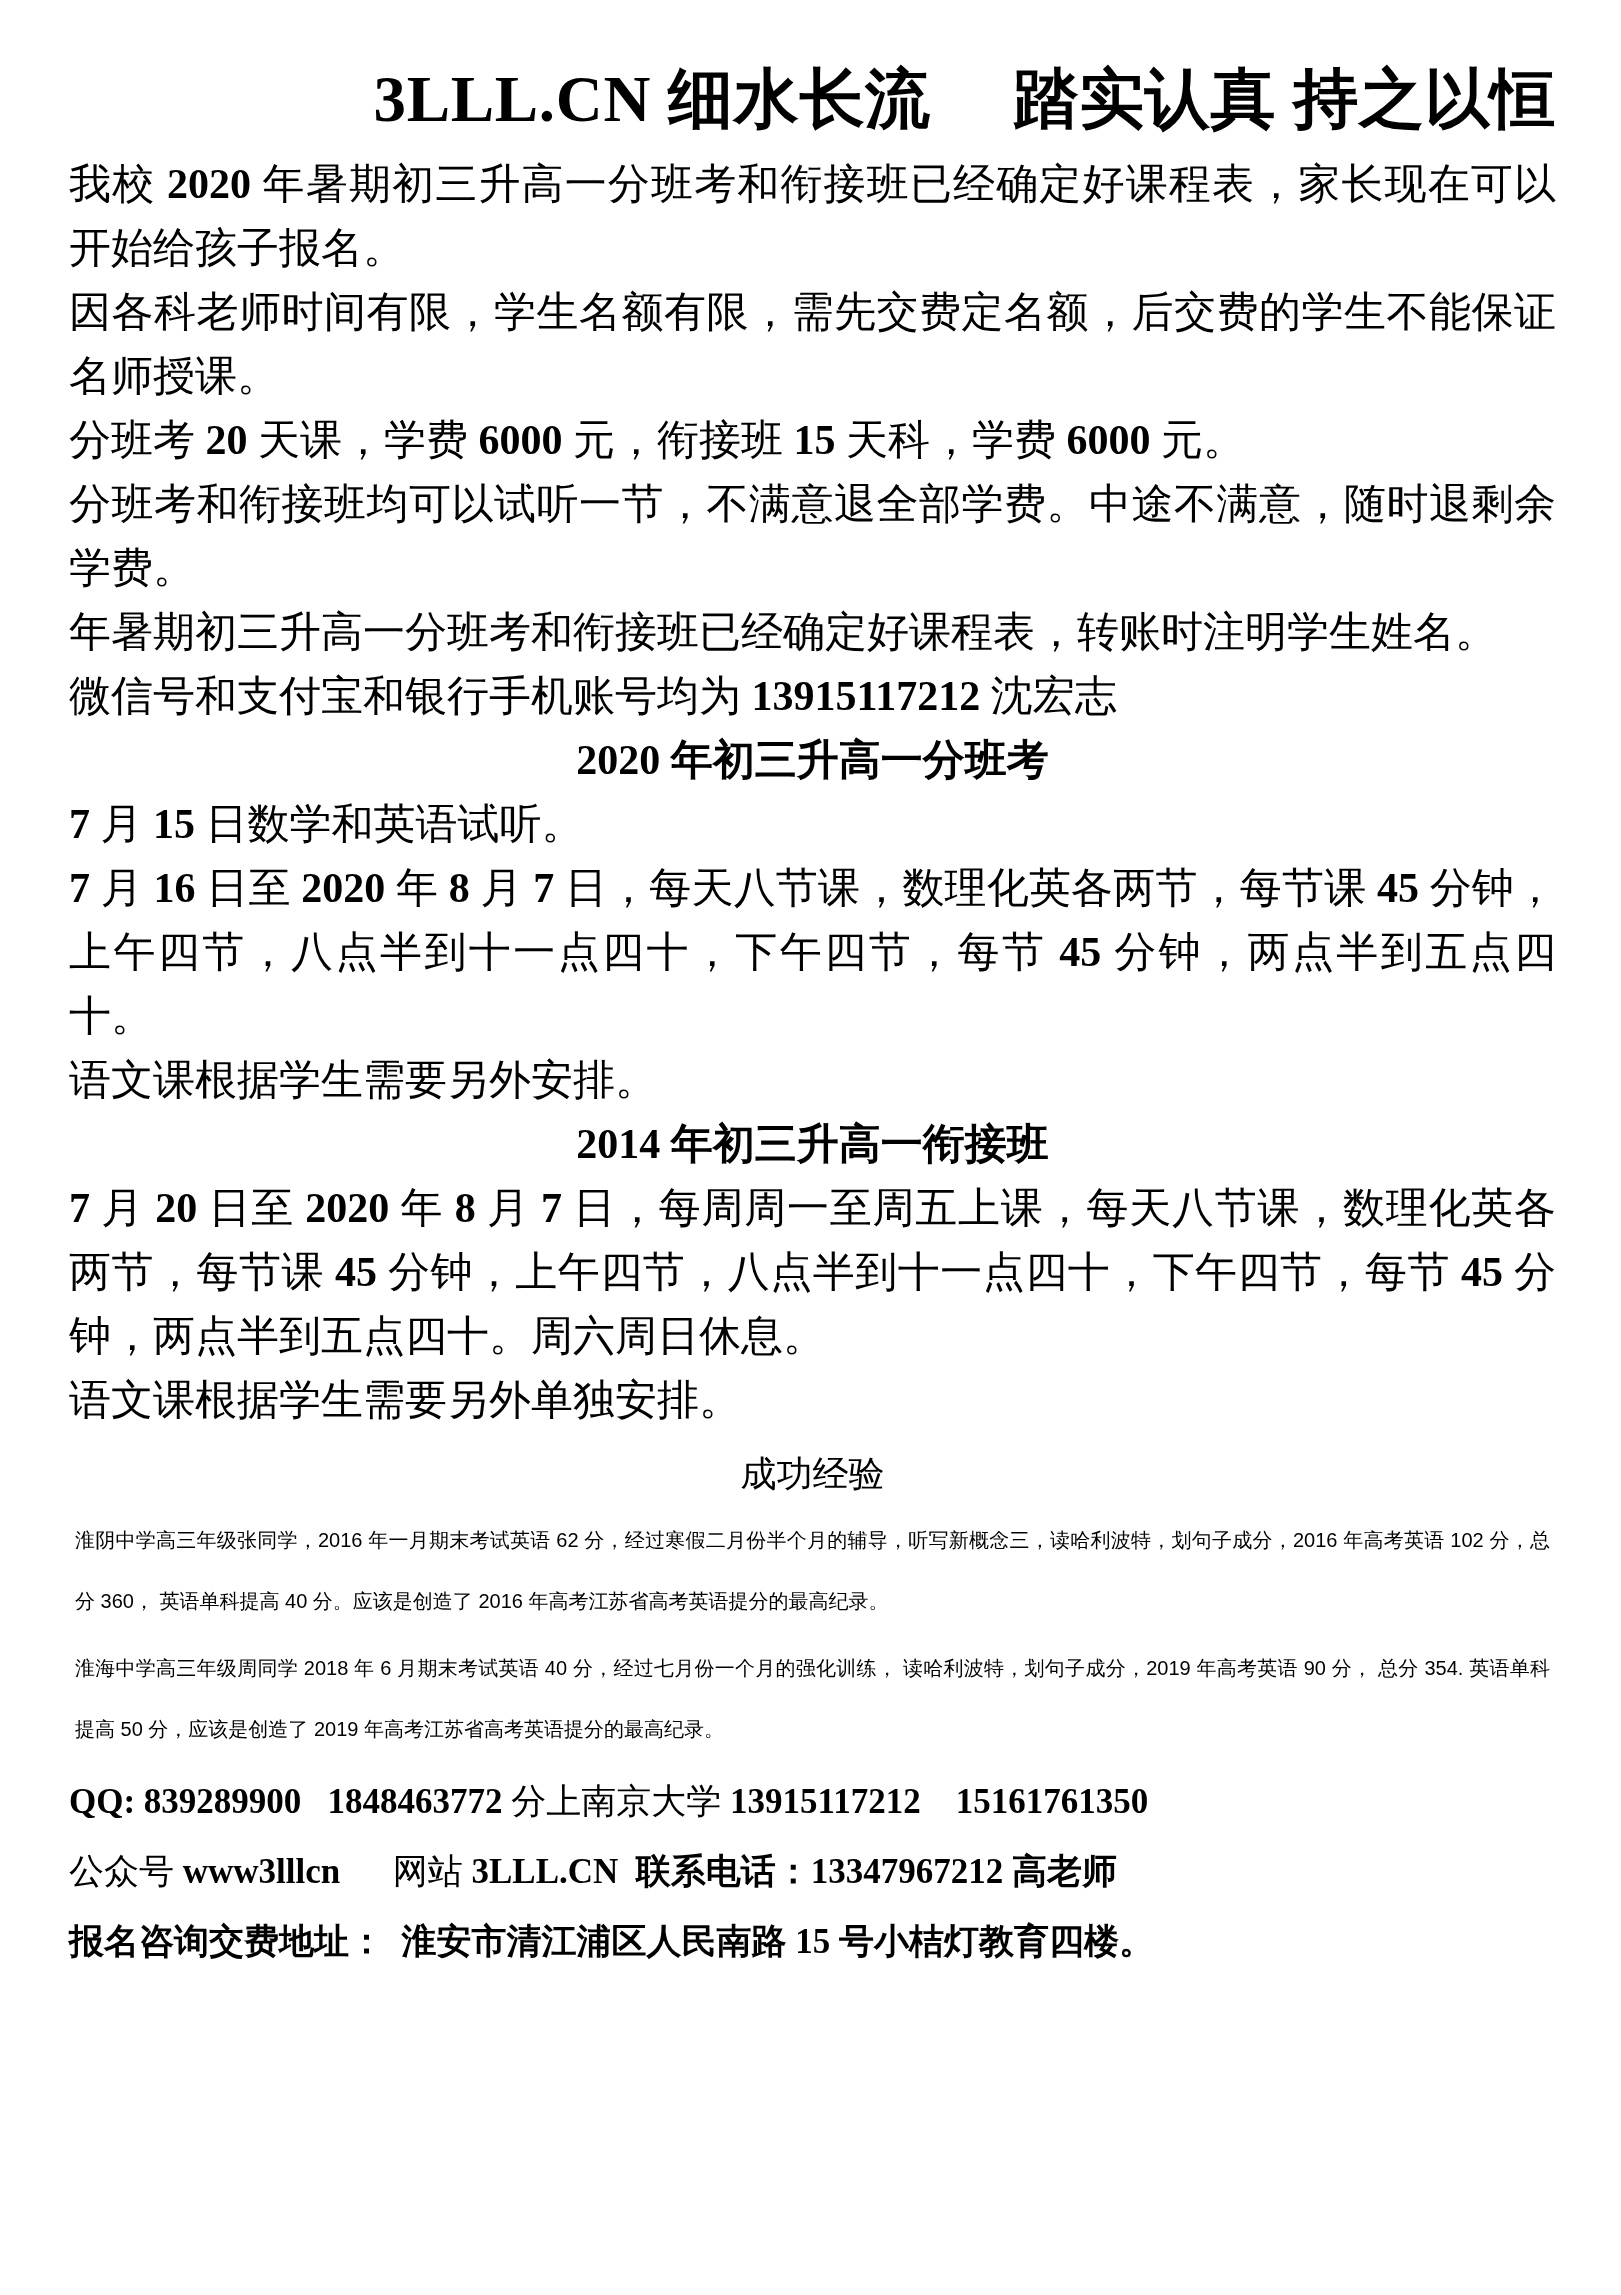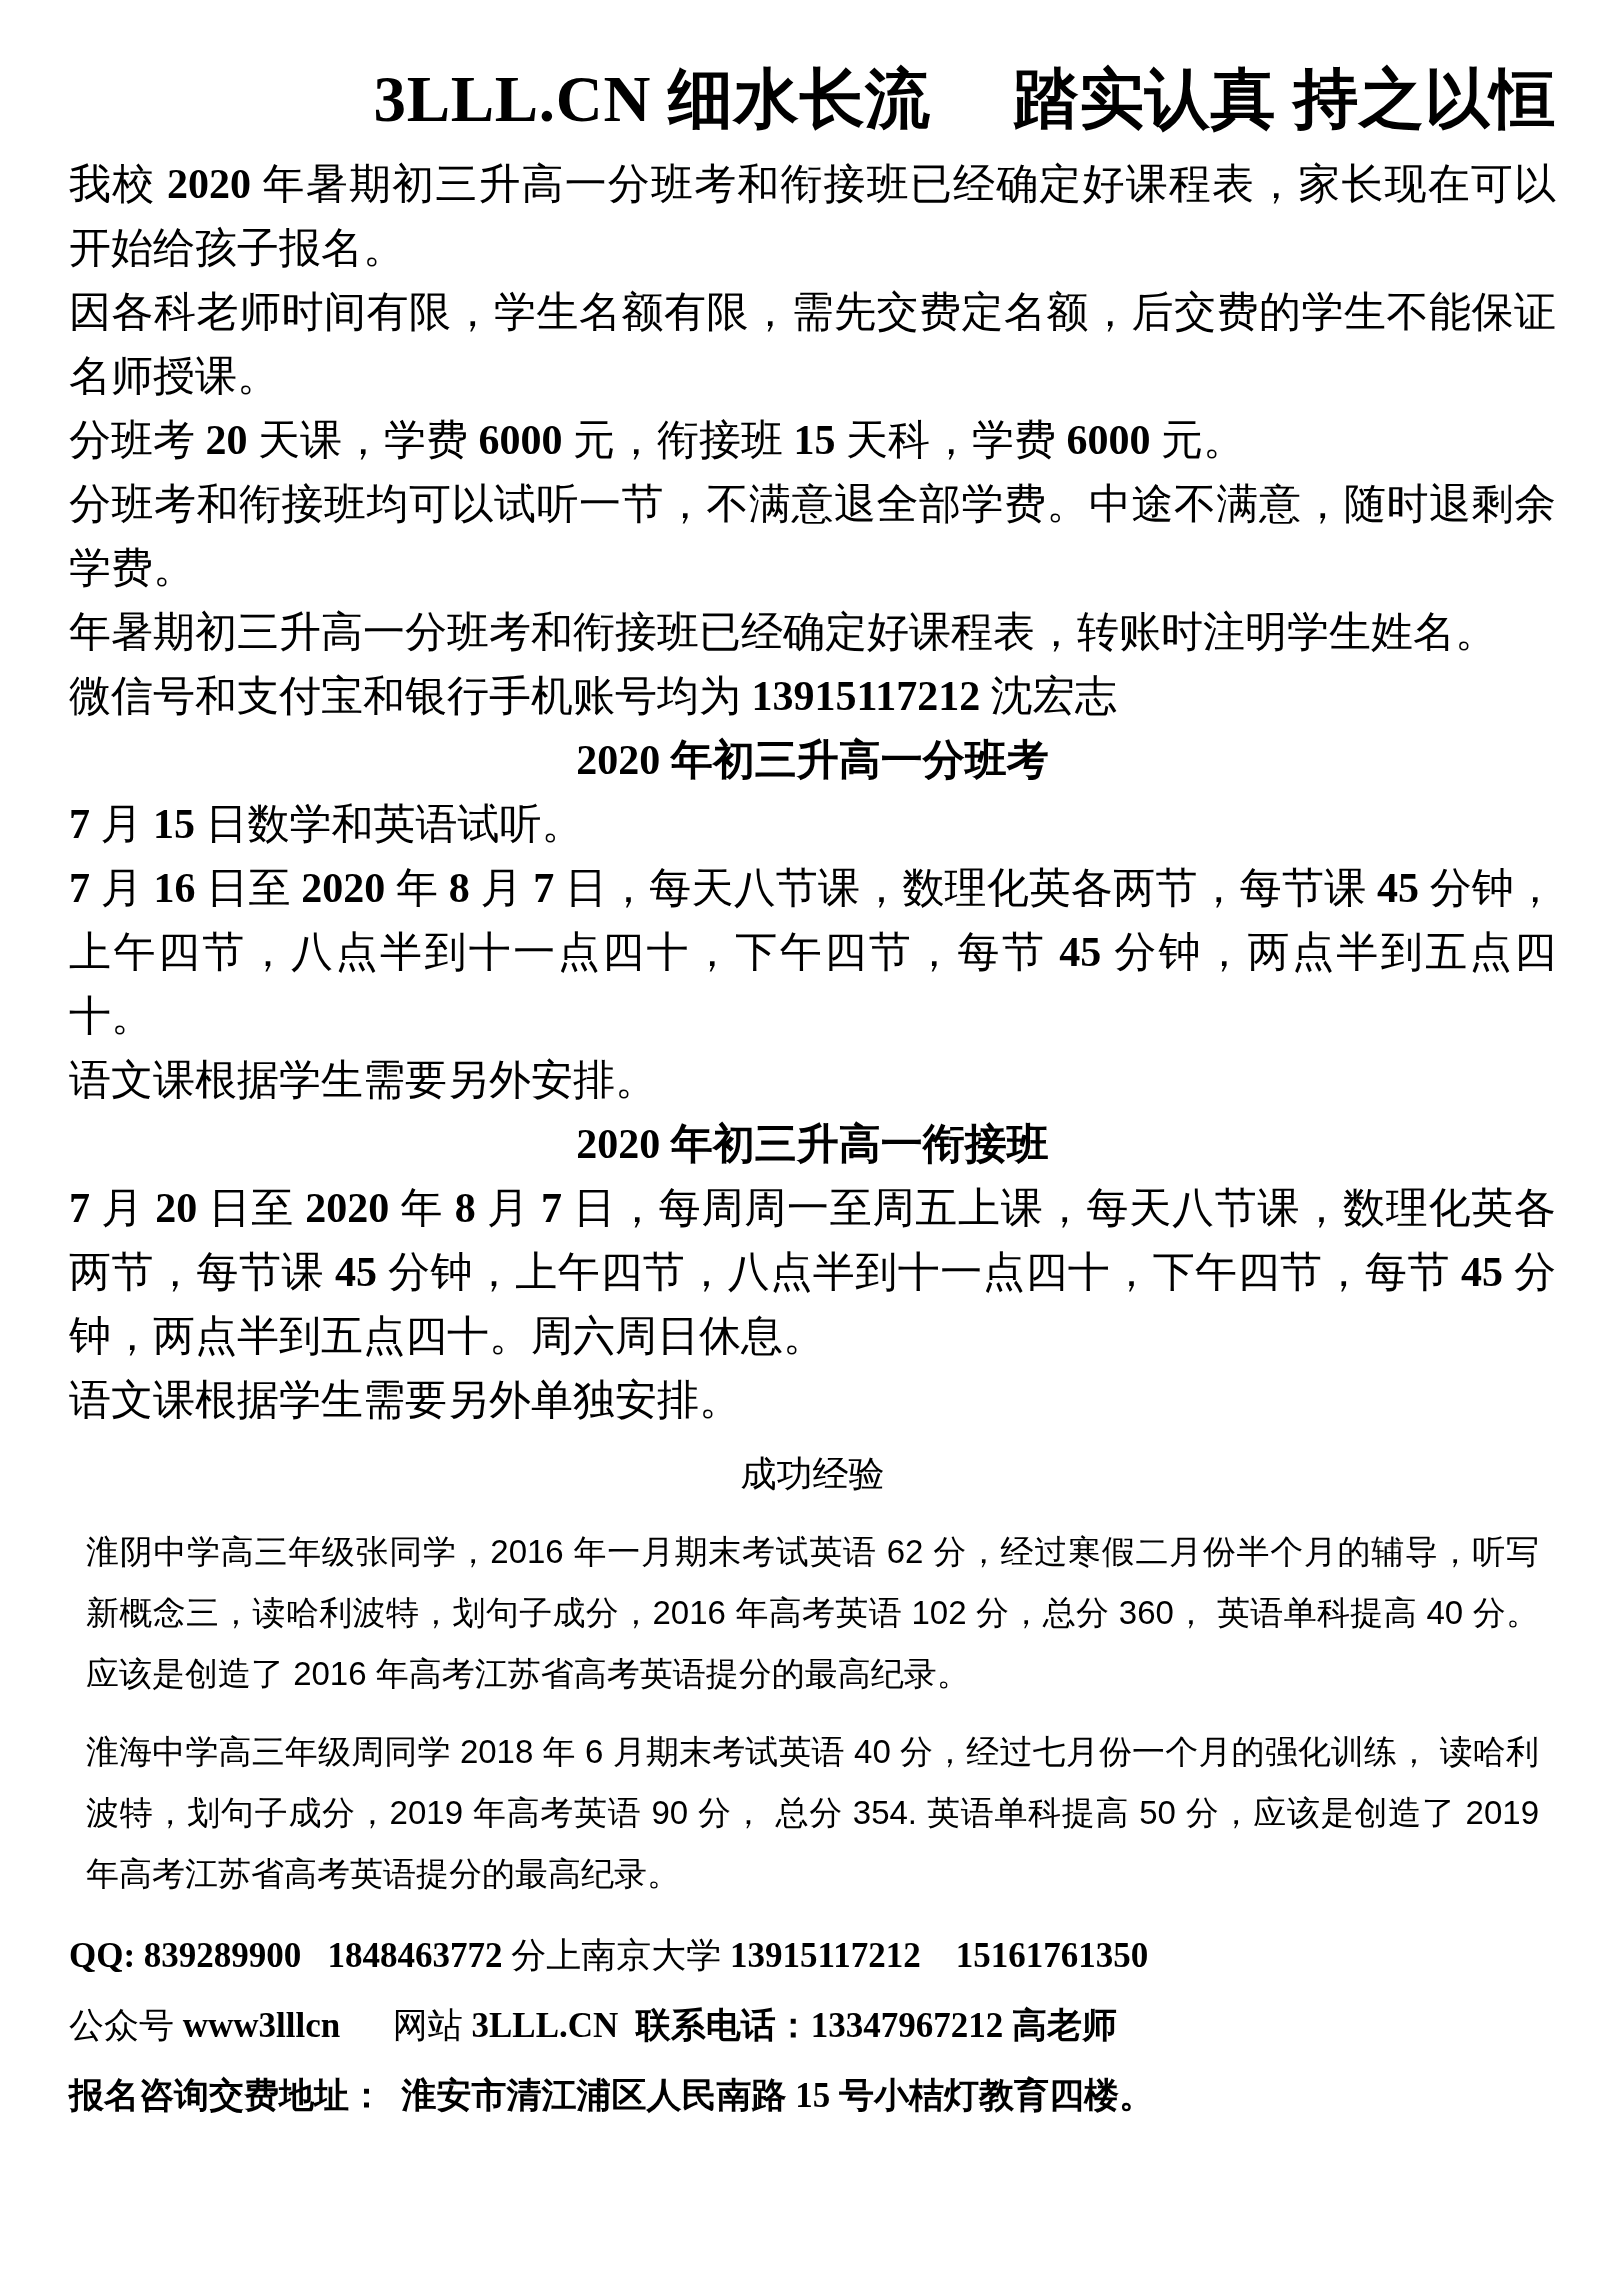--- a/index.html
+++ b/index.html
@@ -40,23 +40,23 @@
   .success-heading {
     font-family: "Liberation Sans", "DejaVu Sans", sans-serif;
     font-size: 36px;
     line-height: 61px;
     font-weight: 400;
     text-align: center;
     margin: 11.6px 0 0 0;
   }
   .small-par {
     font-family: "Liberation Sans", "DejaVu Sans", sans-serif;
-    font-size: 33px;
+    font-size: 20px;
     line-height: 61px;
-    margin: 17px;
+    margin: 6px;
     text-align: justify;
   }
   .course-par {
     font-size: 25px;
     line-height: 61px;
     margin: 0;
     text-align: justify;
   }
   .contact-par {
     font-size: 35px;
@@ -85,21 +85,21 @@
   <p class="body-par">分班考 <b class="num">20</b> 天课，学费 <b class="num">6000</b> 元，衔接班 <b class="num">15</b> 天科，学费 <b class="num">6000</b> 元。</p>
   <p class="body-par">分班考和衔接班均可以试听一节，不满意退全部学费。中途不满意，随时退剩余学费。</p>
   <p class="body-par">年暑期初三升高一分班考和衔接班已经确定好课程表，转账时注明学生姓名。</p>
   <p class="body-par">微信号和支付宝和银行手机账号均为 <b class="num">13915117212</b> 沈宏志</p>
 
   <h2 class="section-heading">2020 年初三升高一分班考</h2>
   <p class="body-par"><b class="num">7</b> 月 <b class="num">15</b> 日数学和英语试听。</p>
   <p class="body-par"><b class="num">7</b> 月 <b class="num">16</b> 日至 <b class="num">2020</b> 年 <b class="num">8</b> 月 <b class="num">7</b> 日，每天八节课，数理化英各两节，每节课 <b class="num">45</b> 分钟，上午四节，八点半到十一点四十，下午四节，每节 <b class="num">45</b> 分钟，两点半到五点四十。</p>
   <p class="body-par">语文课根据学生需要另外安排。</p>
 
-  <h2 class="section-heading">2020 年初三升高一衔接班</h2>
+  <h2 class="section-heading">2014 年初三升高一衔接班</h2>
   <p class="body-par"><b class="num">7</b> 月 <b class="num">20</b> 日至 <b class="num">2020</b> 年 <b class="num">8</b> 月 <b class="num">7</b> 日，每周周一至周五上课，每天八节课，数理化英各两节，每节课 <b class="num">45</b> 分钟，上午四节，八点半到十一点四十，下午四节，每节 <b class="num">45</b> 分钟，两点半到五点四十。周六周日休息。</p>
   <p class="body-par">语文课根据学生需要另外单独安排。</p>
 
   <div class="success-heading">成功经验</div>
   <p class="small-par">淮阴中学高三年级张同学，2016 年一月期末考试英语 62 分，经过寒假二月份半个月的辅导，听写新概念三，读哈利波特，划句子成分，2016 年高考英语 102 分，总分 360，&nbsp;英语单科提高 40 分。应该是创造了 2016 年高考江苏省高考英语提分的最高纪录。</p>
   <p class="small-par">淮海中学高三年级周同学 2018 年 6 月期末考试英语 40 分，经过七月份一个月的强化训练，&nbsp;读哈利波特，划句子成分，2019 年高考英语 90 分，&nbsp;总分 354. 英语单科提高 50 分，应该是创造了 2019 年高考江苏省高考英语提分的最高纪录。</p>
 
 
   <p class="contact-par first"><span class="run-bold">QQ: 839289900&nbsp;&nbsp;&nbsp;1848463772 </span><span class="run-plain">分上南京大学 </span><span class="run-bold">13915117212&nbsp;&nbsp;&nbsp;&nbsp;15161761350</span></p>
   <p class="contact-par"><span class="run-plain">公众号 </span><span class="run-bold">www3lllcn</span><span class="run-plain">&nbsp;&nbsp;&nbsp;&nbsp;&nbsp;&nbsp;网站 </span><span class="run-bold">3LLL.CN</span><span class="run-bold">&nbsp;&nbsp;联系电话：13347967212 高老师</span></p>

